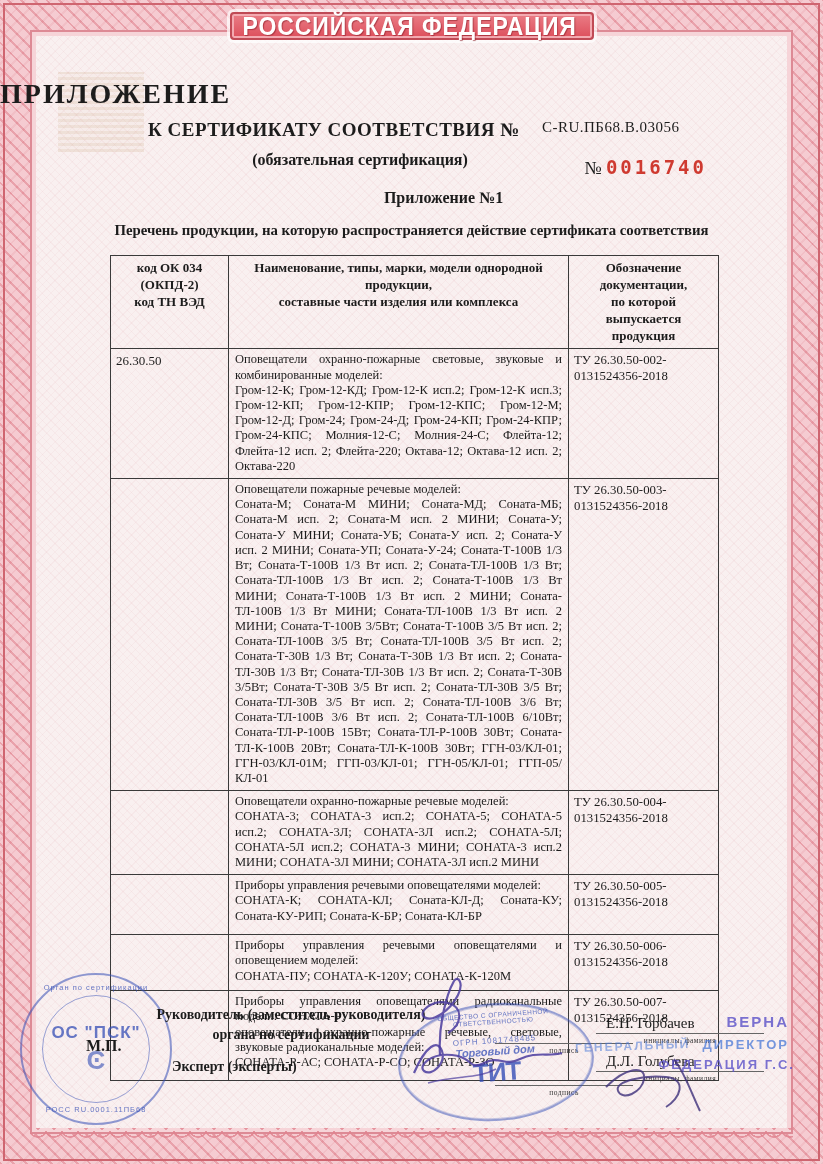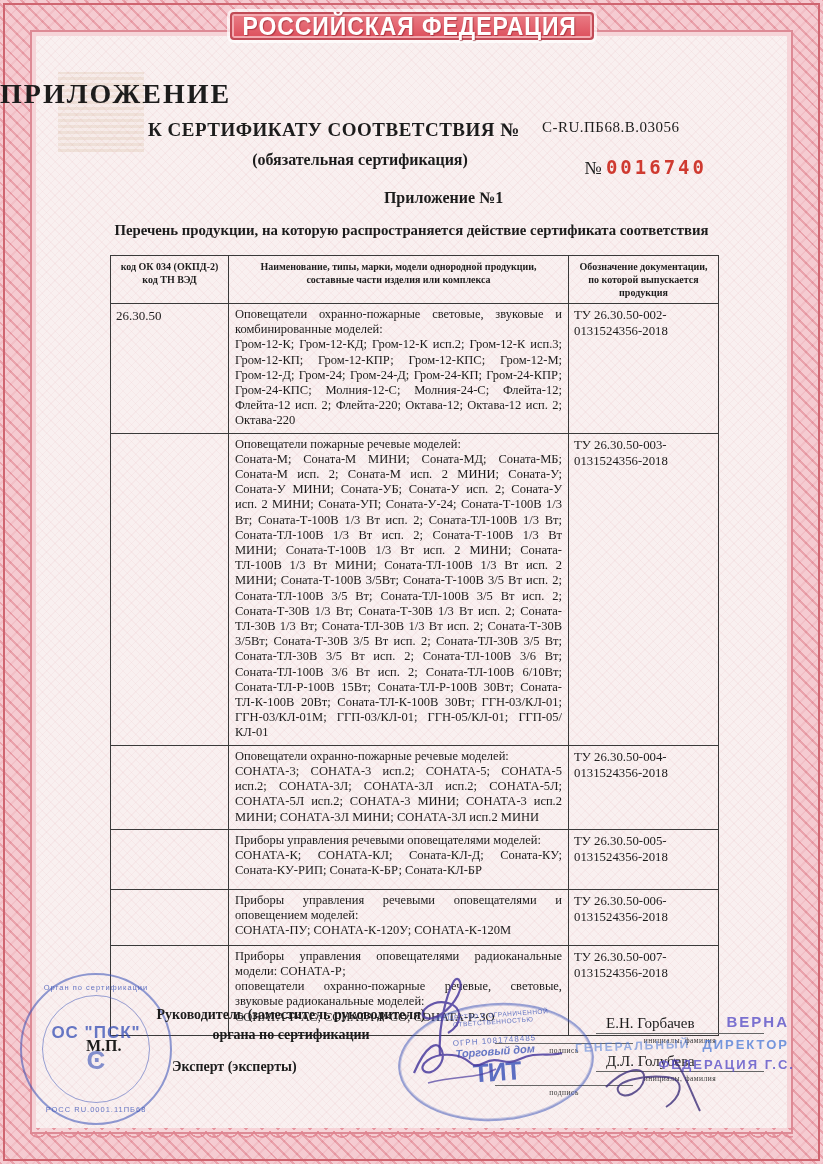--- a/index.html
+++ b/index.html
@@ -44,21 +44,21 @@
   .blank-no { position:absolute; top:156px; right:116px; font-size:18px; }
   .blank-no .num { font-family:"DejaVu Sans Mono", monospace; color:#cf3a30; font-size:19px; letter-spacing:3px; font-weight:bold; }
   .appendix-no { position:absolute; top:189px; left:0; width:100%; text-align:center;
     font-size:16px; font-weight:bold;margin-left:32px; }
   .list-heading { position:absolute; top:222px; left:0; width:100%; text-align:center;
     font-size:14.8px; font-weight:bold; }
   table.products { position:absolute; top:255px; left:110px; width:608px;
     border-collapse:collapse; table-layout:fixed; }
   table.products th, table.products td { border:1.4px solid #3a3a3a; vertical-align:top; }
   col.c1 { width:118px; } col.c2 { width:340px; } col.c3 { width:150px; }
-  th.hdr { font-size:10px; font-weight:bold; text-align:center; padding:4px 4px; height:42px;
+  th.hdr { font-size:13px; font-weight:bold; text-align:center; padding:4px 4px; height:42px;
     white-space:pre-line; line-height:1.3; vertical-align:middle; }
   td.code { font-size:13px; padding:4px 4px 0 5px; }
   td.name { font-size:12.5px; padding:3px 6px 4px 6px; line-height:15.2px; }
   td.name .model-line { text-align:justify; }
   td.doc { font-size:12.8px; padding:4px 3px 0 5px; line-height:1.25; }
   tr.r1 { height:117px; } tr.r2 { height:296px; } tr.r3 { height:82px; }
   tr.r4 { height:60px; } tr.r5 { height:56px; } tr.r6 { height:90px;margin-top:31px; }
 
   .footer { position:absolute; top:995px; left:0; width:823px; height:120px; }
   .head-label { position:absolute; left:126px; top:10px; font-size:14px; font-weight:bold; width:330px; text-align:center; line-height:1.4; }

